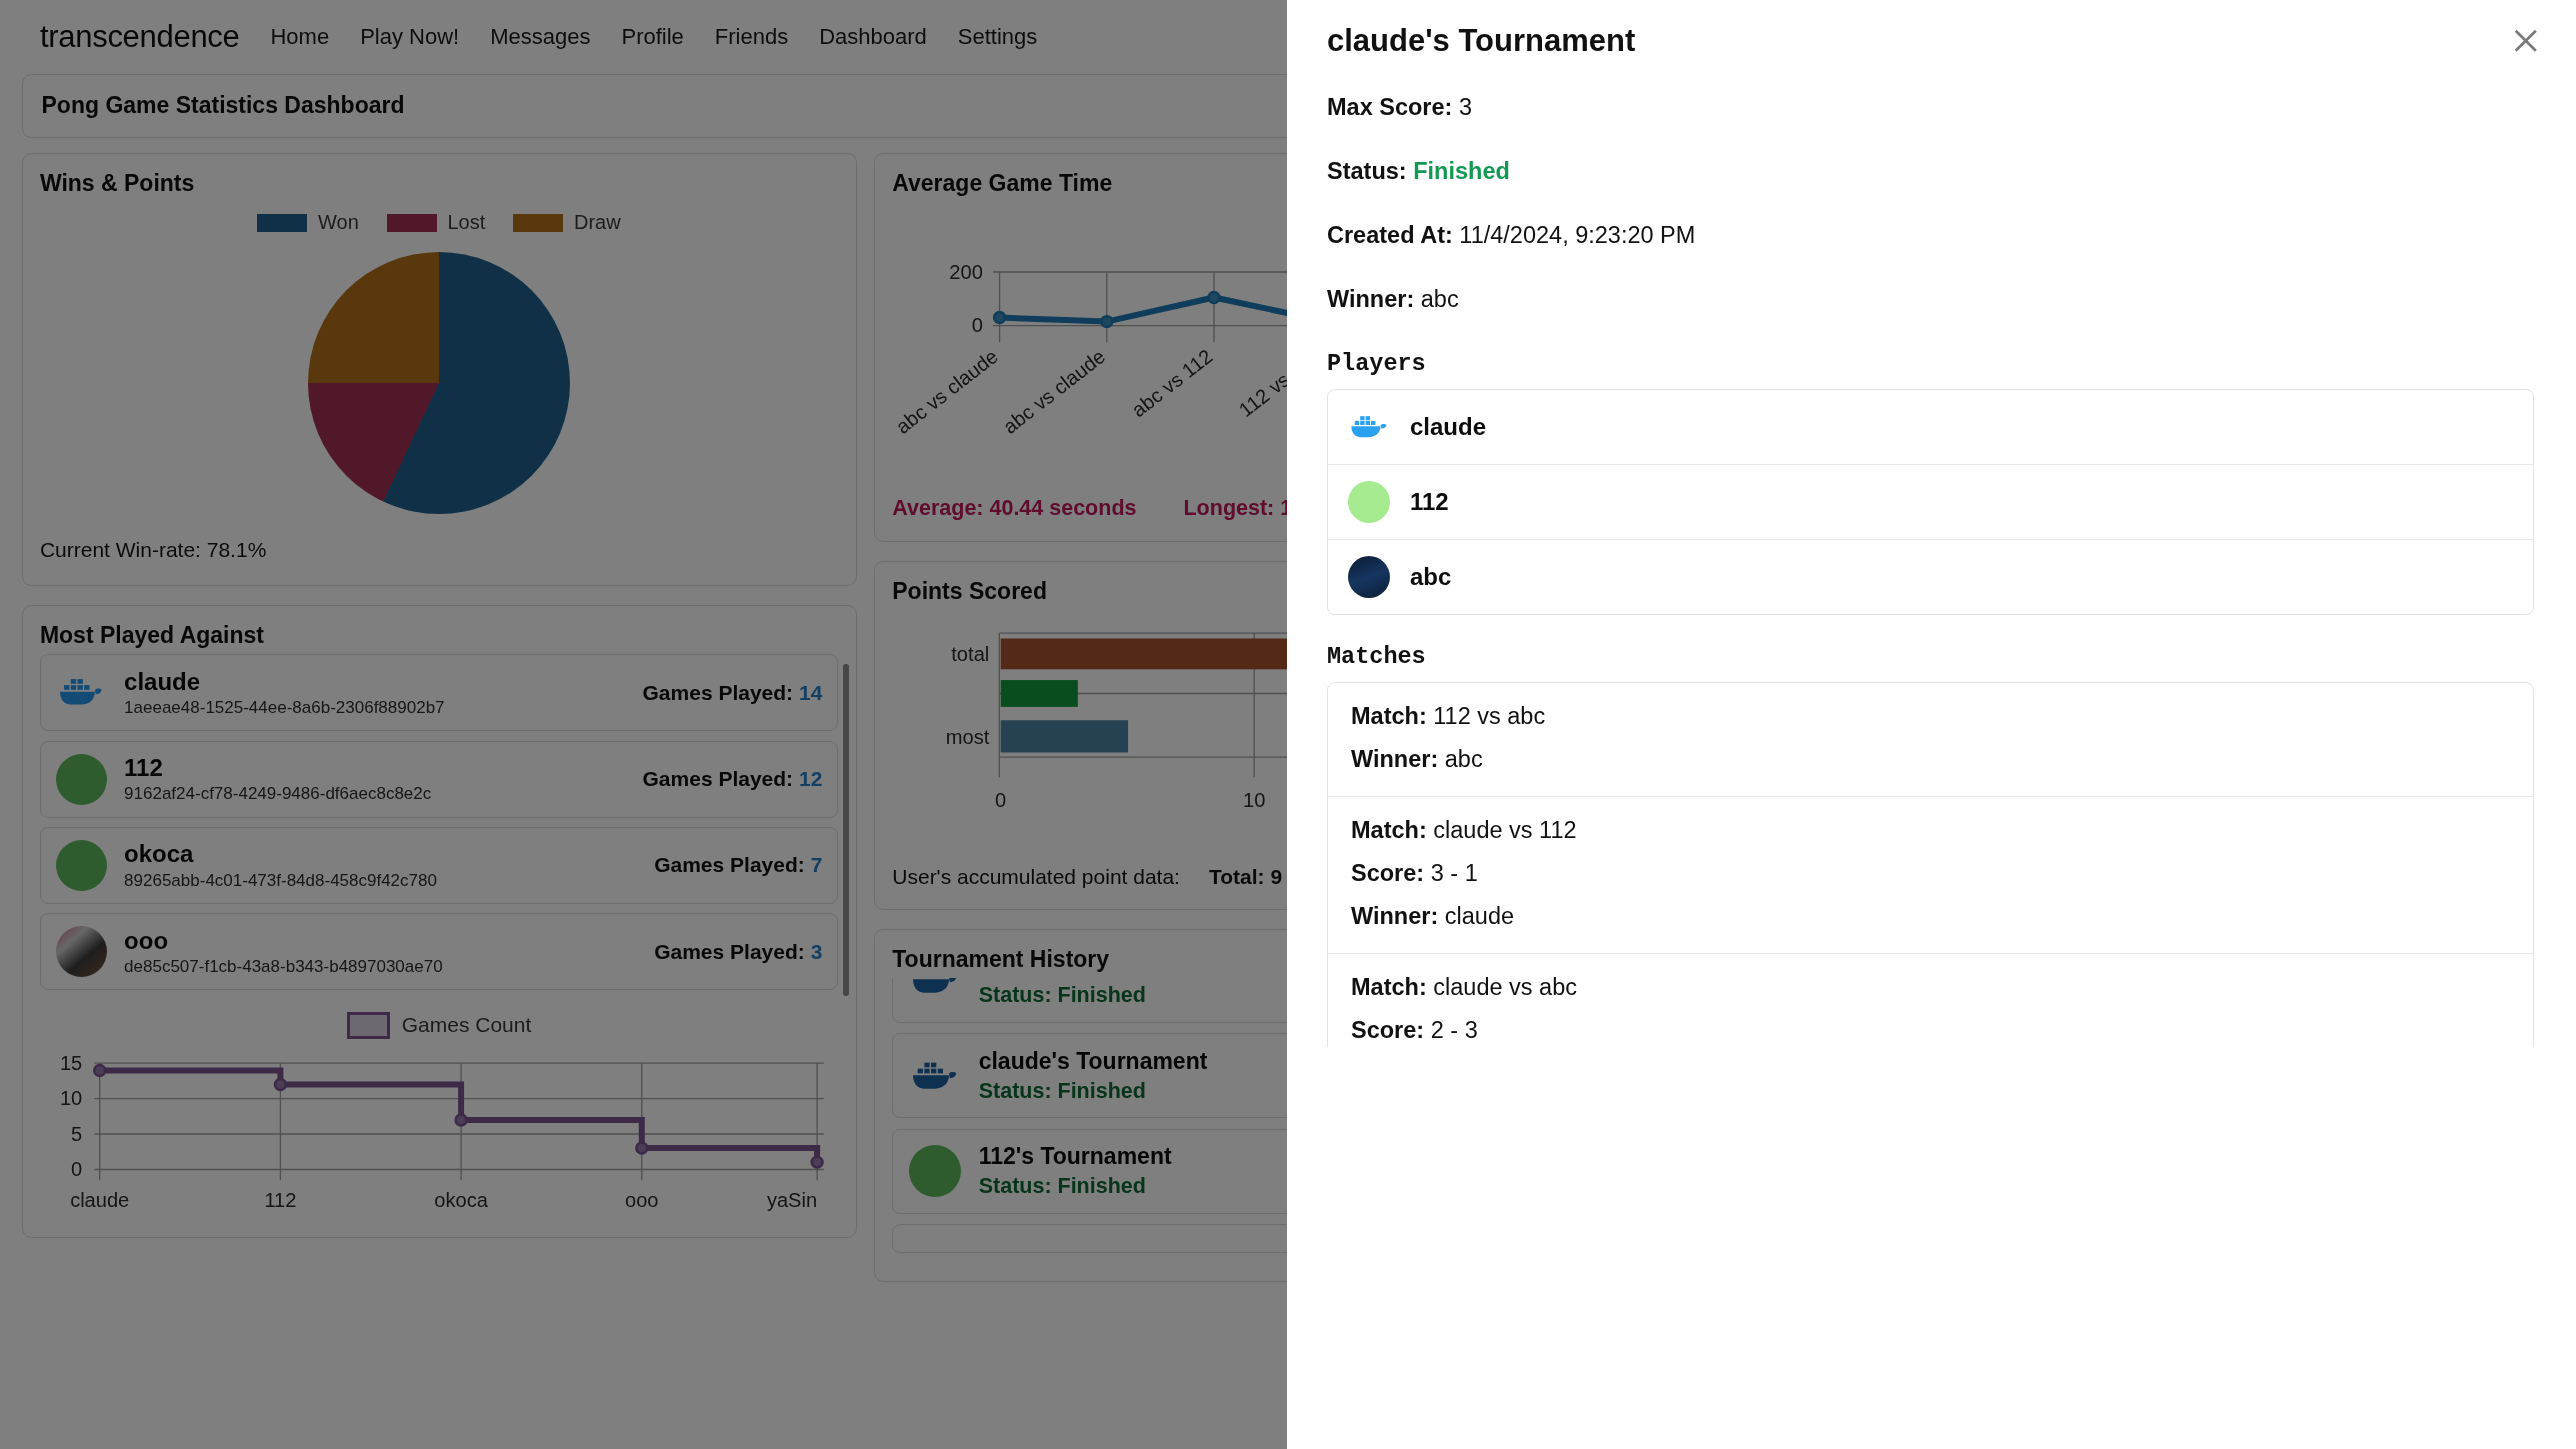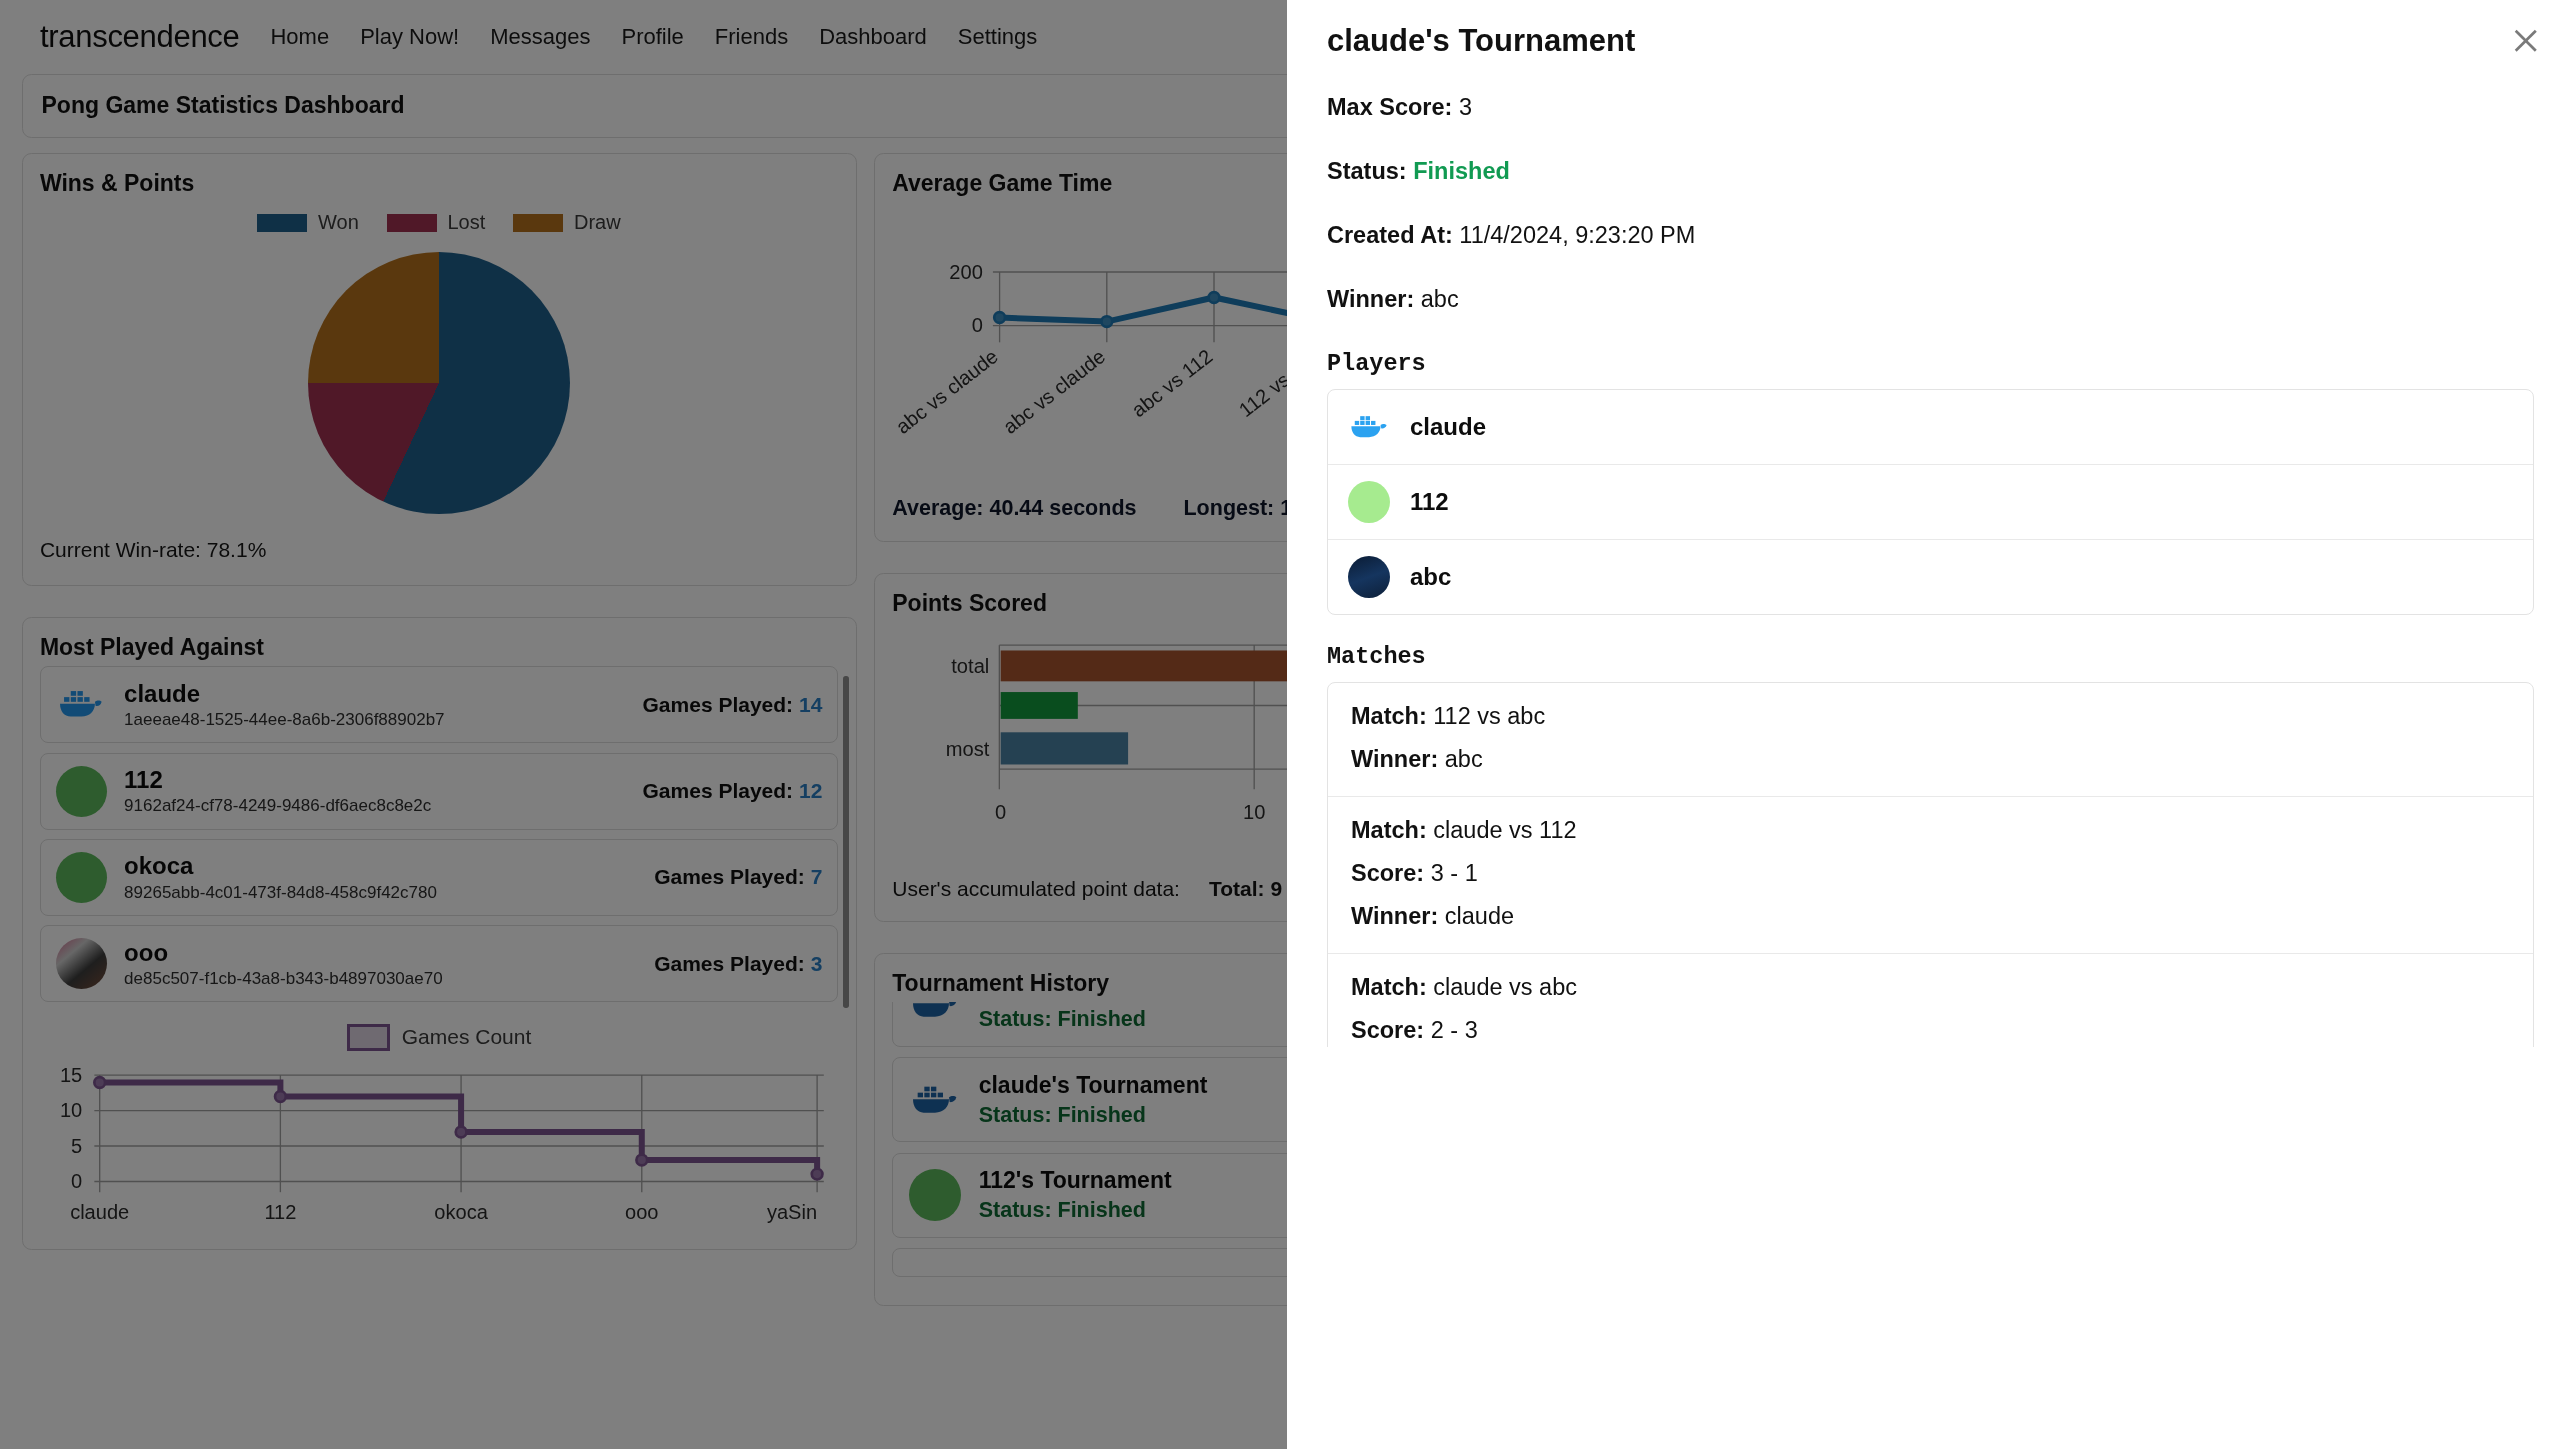--- a/index.html
+++ b/index.html
@@ -28,21 +28,21 @@
   }
   .panel-title {
     font-size: 23px; font-weight: bold; color: #101010;
     padding: 17.4px 19px;
   }
   .cols { display: flex; gap: 17.4px; align-items: flex-start; }
   .col-left { width: 835px; flex: none; }
   .col-mid { width: 818px; flex: none; }
 
   
-  .card { border: 1.3px solid #dddddd; border-radius: 9.4px; margin-bottom: 31px; }
+  .card { border: 1.3px solid #dddddd; border-radius: 9.4px; margin-bottom: 19px; }
   .card-h { font-size: 23px; font-weight: bold; color: #101010; padding: 16px 17.4px 5.4px; }
   .legend-row { display: flex; justify-content: center; gap: 28px; align-items: center; padding: 9.4px 0 6.7px; }
   .lg-item { display: flex; align-items: center; gap: 10.7px; }
   .lg-swatch { width: 50px; height: 17.4px; }
   .lg-label { font-size: 20px; color: #3a3a3a; }
 
   .pie-wrap { display: flex; justify-content: center; padding: 10.7px 0 17.4px; }
   .pie { width: 262px; height: 262px; border-radius: 50%; }
 
   .winrate { font-size: 21px; color: #171717; padding: 6.7px 17.4px 23px; }
@@ -67,21 +67,21 @@
   
   .step-wrap { padding: 6.7px 17.4px 20px; }
   .step-legend { display: flex; justify-content: center; align-items: center; gap: 12px; margin-bottom: 4px; }
   .step-legend .sw { width: 43px; height: 27px; border: 3.4px solid #7c5591; background: rgba(124,85,145,0.25); }
   .step-legend .lb { font-size: 21px; color: #3a3a3a; }
   .step-svg { display: block; }
   .axis-txt { font-size: 30px; fill: #2b2b2b; font-family: "Liberation Sans", sans-serif; }
 
   
   .chart-pad { padding: 2.7px 17.4px 12px; }
-  .summary { font-size: 21.5px; font-weight: bold; color: #0f172a; padding: 9.4px 17.4px 20px; display: flex; gap: 47px; }
+  .summary { font-size: 21.5px; font-weight: bold; color: #be185d; padding: 9.4px 17.4px 20px; display: flex; gap: 47px; }
   .summary-lite { font-size: 21px; color: #141414; padding: 9.4px 17.4px 20px; display: flex; gap: 29px; align-items: baseline; }
   .summary-lite b { font-weight: bold; }
 
   .th-list { padding: 0 17.4px 17.4px; max-height: 376px; overflow: hidden; position: relative; }
   .th-row { display: flex; align-items: center; border: 1.3px solid #dcdcdc; border-radius: 8px; padding: 13.4px 16px; margin-bottom: 10.7px; }
   .th-icon { width: 52px; height: 52px; margin-right: 17.4px; flex: none; border-radius: 50%; }
   .th-name { font-size: 23px; font-weight: bold; color: #0d0d0d; }
   .th-status { font-size: 21.5px; font-weight: bold; color: #0f6b34; margin-top: 4px; }
 
   

